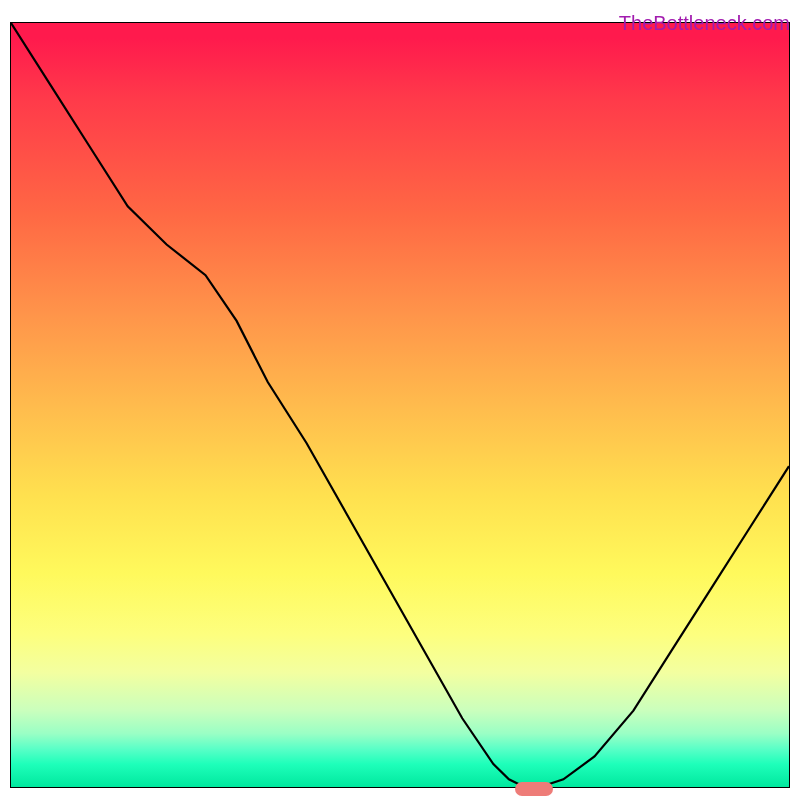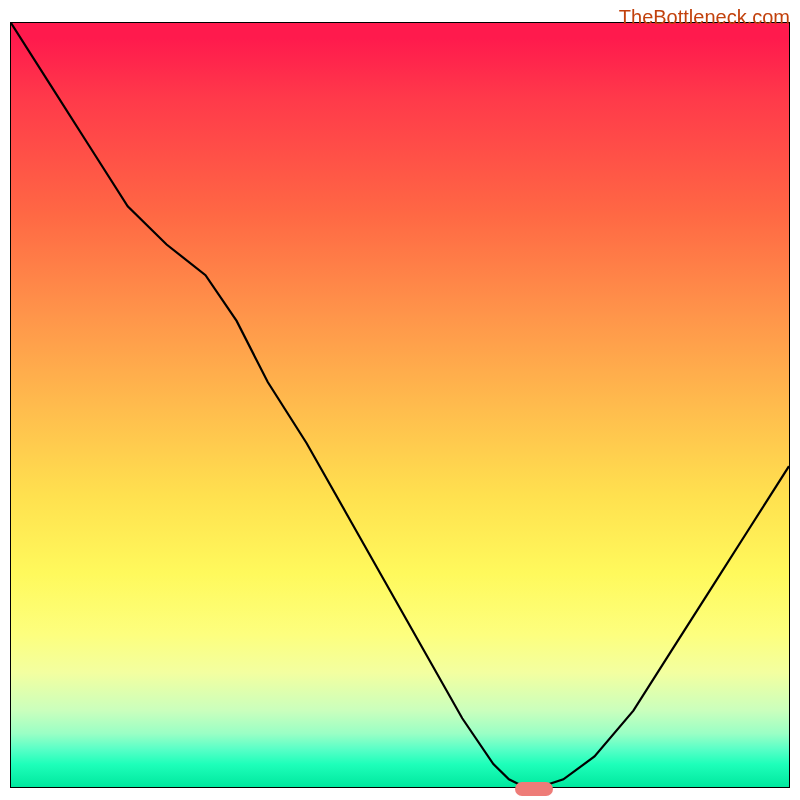--- a/index.html
+++ b/index.html
@@ -5,23 +5,23 @@
     * { margin: 0; padding: 0; box-sizing: border-box; }
     body {
       width: 800px;
       height: 800px;
       overflow: hidden;
       font-family: Arial, sans-serif;
       position: relative;
     }
     .watermark {
       position: absolute;
-      top: 6px;
+      top: 12px;
       right: 10px;
-      color: #c2410c;
+      color: #a21caf;
       font-size: 20px;
       z-index: 10;
     }
     .chart-bg {
       position: absolute;
       top: 22px;
       left: 10px;
       width: 780px;
       height: 766px;
       border: 1.5px solid #000;

